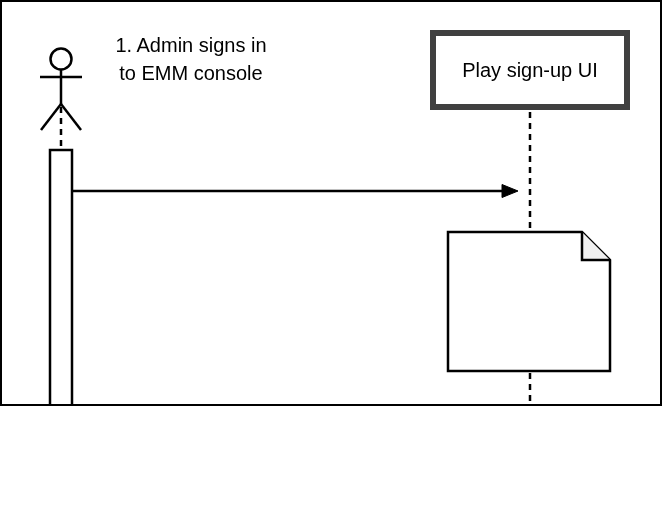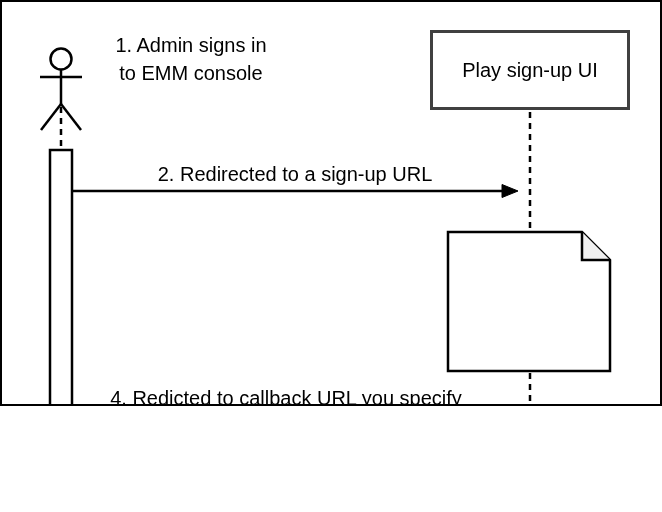--- a/index.html
+++ b/index.html
@@ -33,21 +33,21 @@
     white-space: pre-line;
   }
   .actor-label { left: 66px; top: 31px; width: 250px; }
   .msg2-label  { left: 72px; top: 160px; width: 446px; }
   .msg4-label  { left: 72px; top: 384px; width: 428px; }
   .participant-box {
     position: absolute;
     left: 430px; top: 30px;
     width: 200px; height: 80px;
     background: #ffffff;
-    border: 3px solid #404040;
+    border: 6px solid #404040;
     display: flex;
     align-items: center;
     justify-content: center;
     font-size: 20px;
     color: #000000;
   }
   .note-label {
     left: 449px; top: 262px; width: 160px;
     line-height: 27px;
   }
@@ -96,19 +96,17 @@
     </g>
   </svg>
 
   <div class="label actor-label">1. Admin signs in
 to EMM console</div>
 
   <div class="participant-box">
     <span>Play sign-up UI</span>
   </div>
 
-  <div class="label msg2-label">2. Redirected to a sign-up URL</div>
 
 
-  <div class="label msg4-label">4. Redicted to callback URL you specify</div>
 
   <div class="frame"></div>
 </div>
 
 </body></html>

